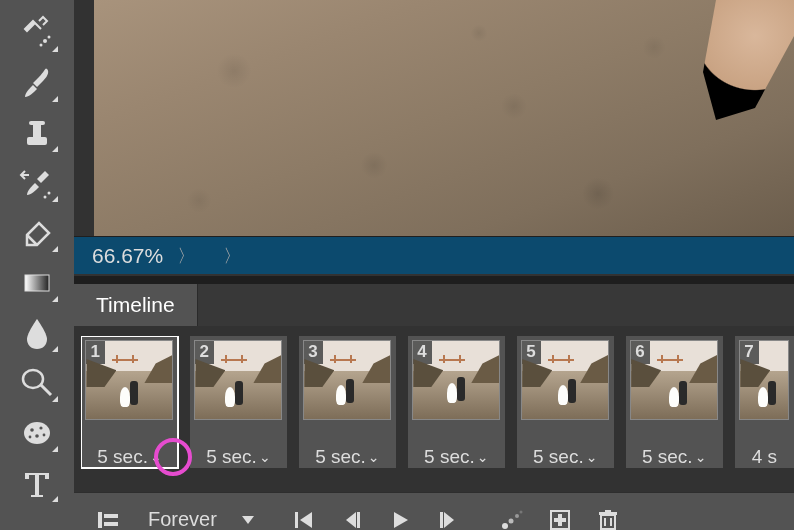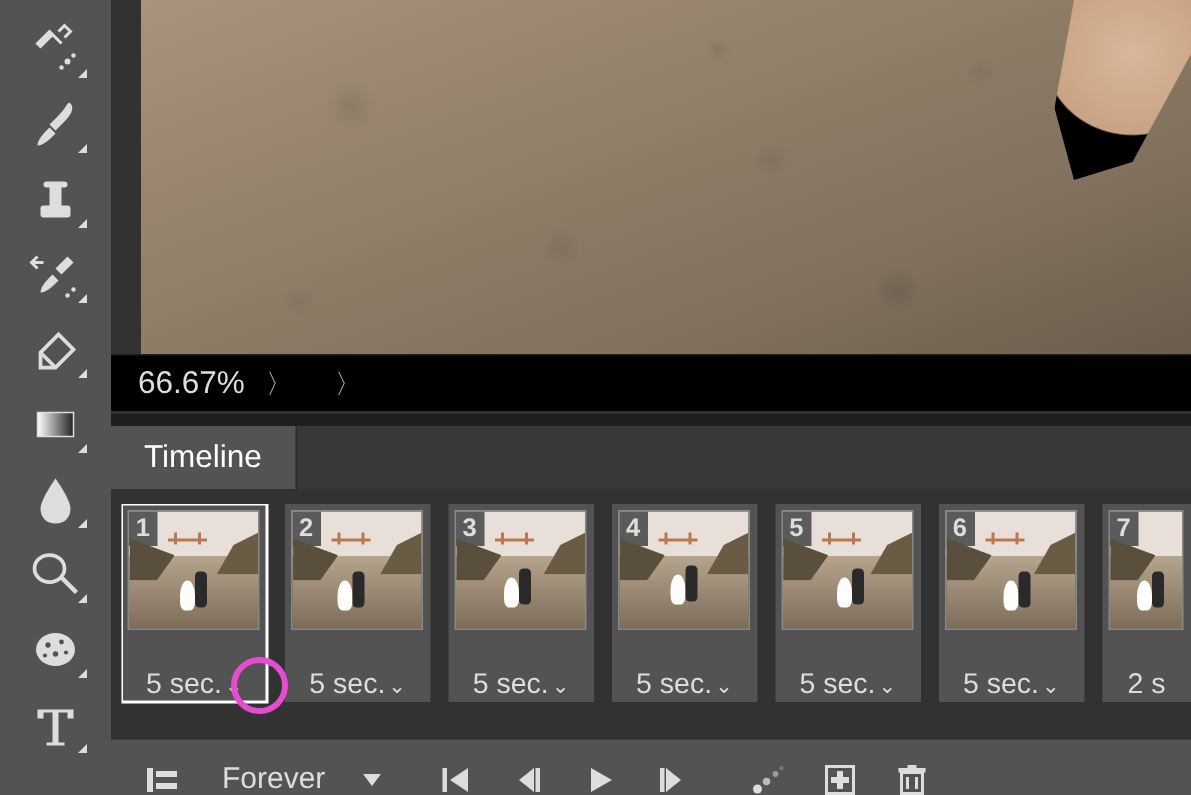--- a/index.html
+++ b/index.html
@@ -58,21 +58,21 @@
     position: absolute;
     right: 0; top: 0;
     width: 130px; height: 120px;
     background: radial-gradient(ellipse at 70% 30%, #d9b79b 0%, #c9a383 45%, #000 46%, #000 100%);
     clip-path: polygon(40% 0%, 100% 0%, 100% 30%, 70% 90%, 40% 100%, 30% 60%);
   }
   .statusbar {
     position: absolute;
     left: 74px; top: 236px;
     width: 720px; height: 38px;
-    background: #000000;
+    background: #0c4a6e;
     border-top: 1px solid #1f1f1f;
     display: flex; align-items: center;
     font-size: 21px;
     color: #ddd;
     padding-left: 18px;
     gap: 28px;
   }
   .status-seg { display: flex; align-items: center; gap: 14px; }
   .status-chevron { color: #aaa; font-size: 18px; cursor: pointer; }
   .panel-area {
@@ -439,21 +439,21 @@
     <div class="frame" style="width:60px;">
       <div class="thumb-wrap" style="width:50px;">
         <div class="thumb-num">7</div>
         <div class="thumb-cliff"></div>
         <div class="thumb-people" style="left:18px;top:40px;">
             <div class="tp1"></div>
             <div class="tp2"></div>
           </div>
       </div>
       <div class="frame-delay">
-        <span>2 s</span>
+        <span>4 s</span>
       </div>
     </div>
   </div>
 
   <div class="controls-row">
     <div class="ctrl-btn">
       <svg viewBox="0 0 24 24">
           <rect x="2" y="4" width="4" height="16" fill="#ddd"></rect>
           <rect x="8" y="6" width="14" height="4" fill="#ddd"></rect>
           <rect x="8" y="14" width="14" height="4" fill="#ddd"></rect>

